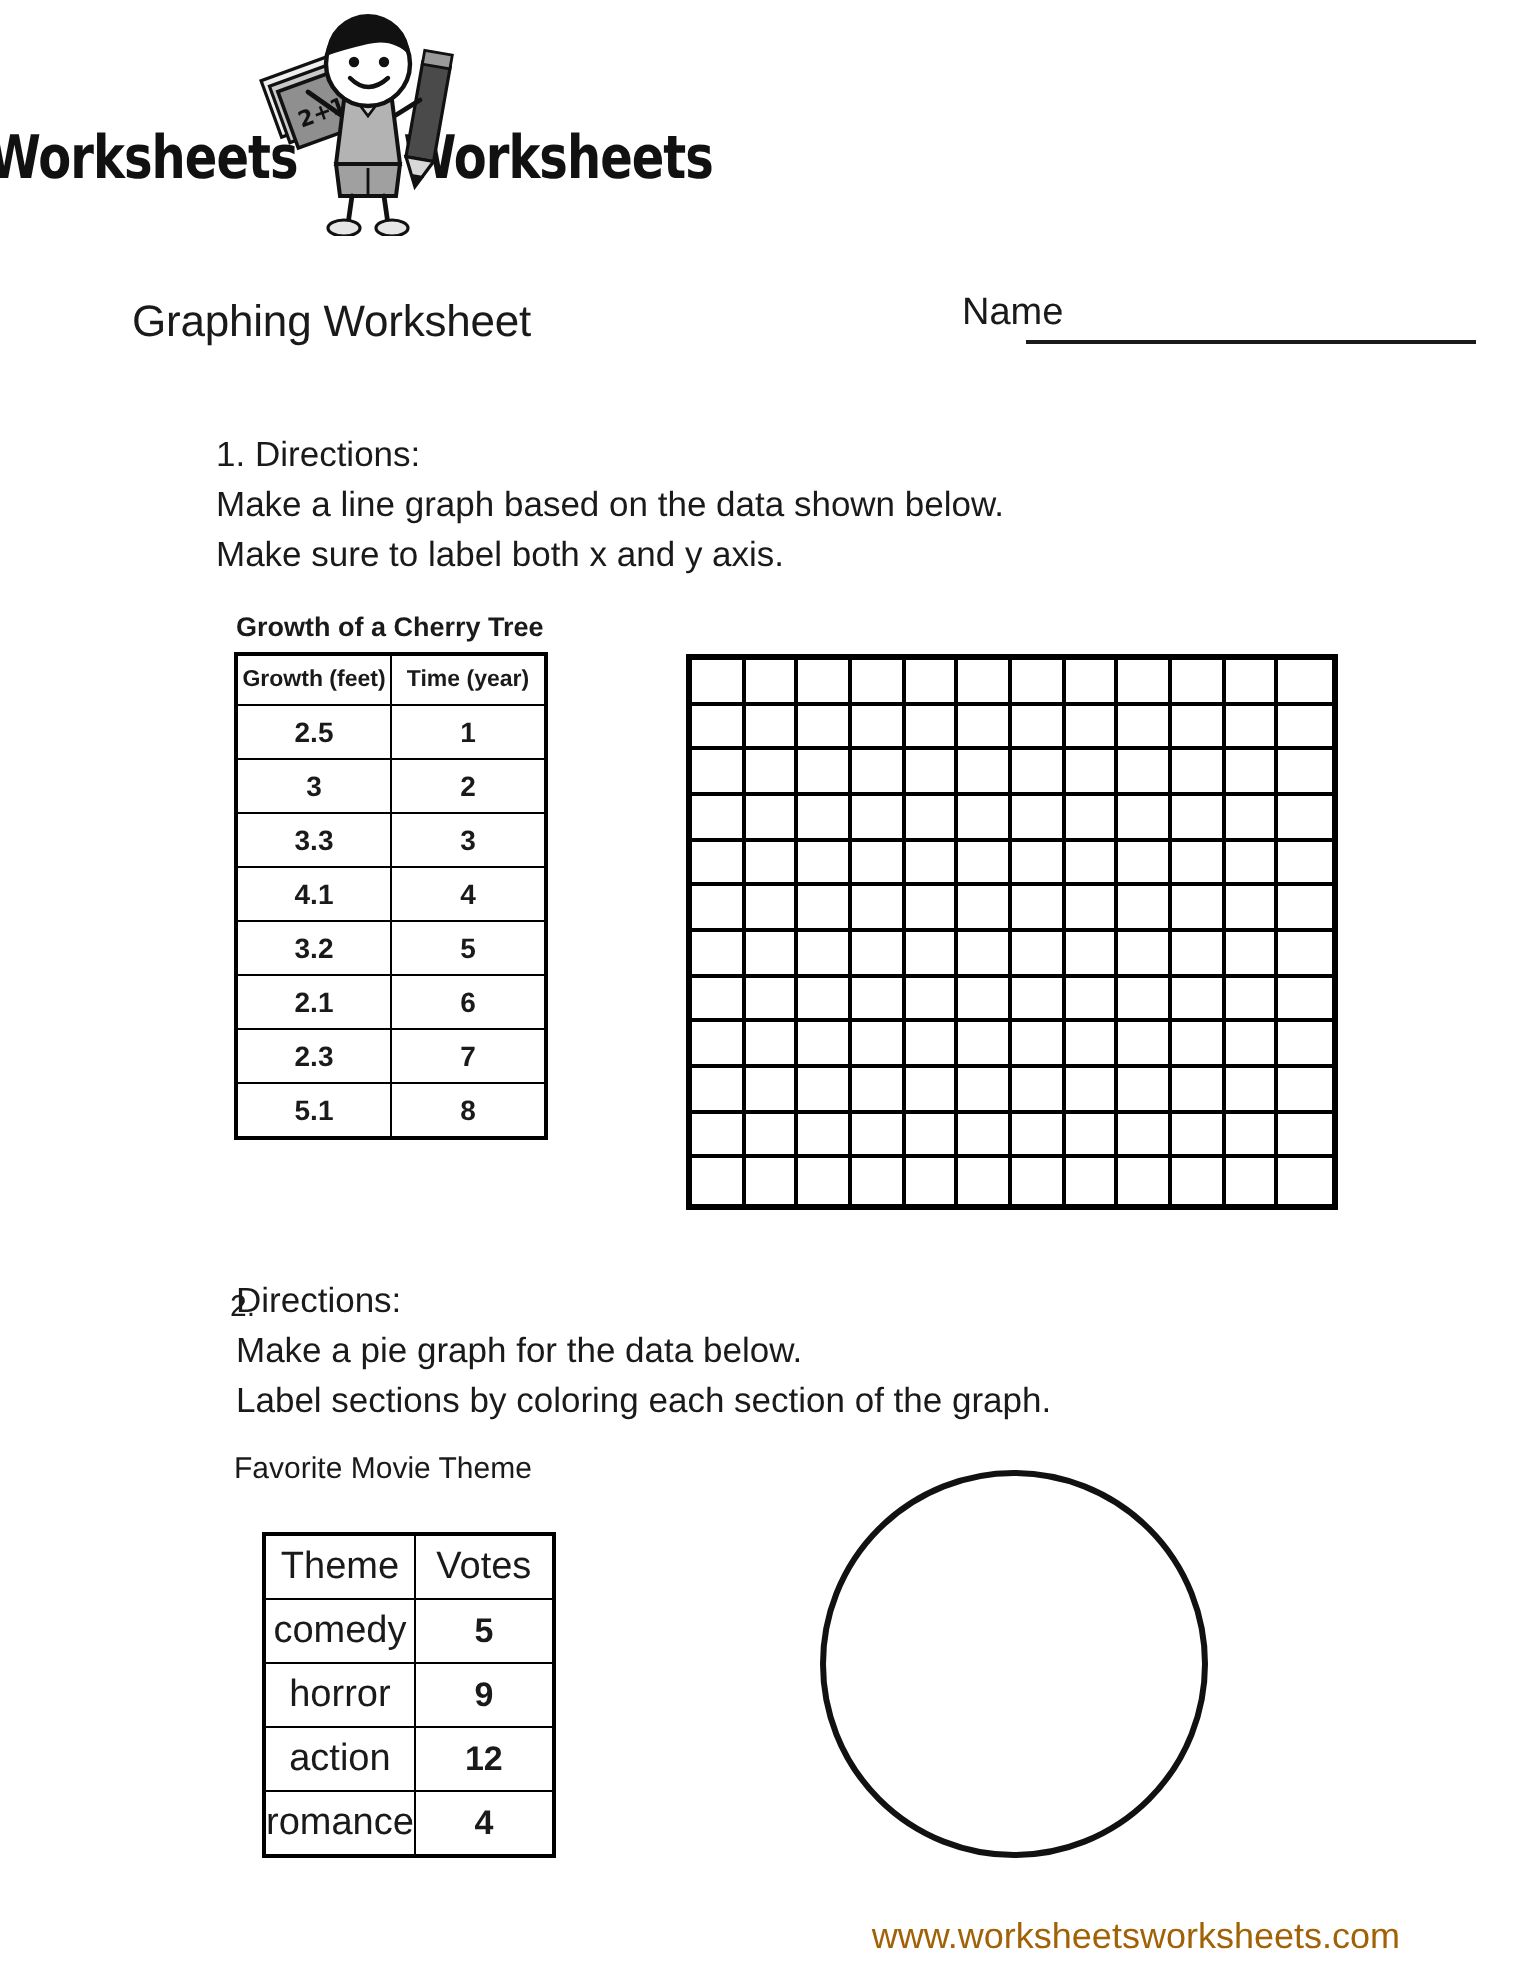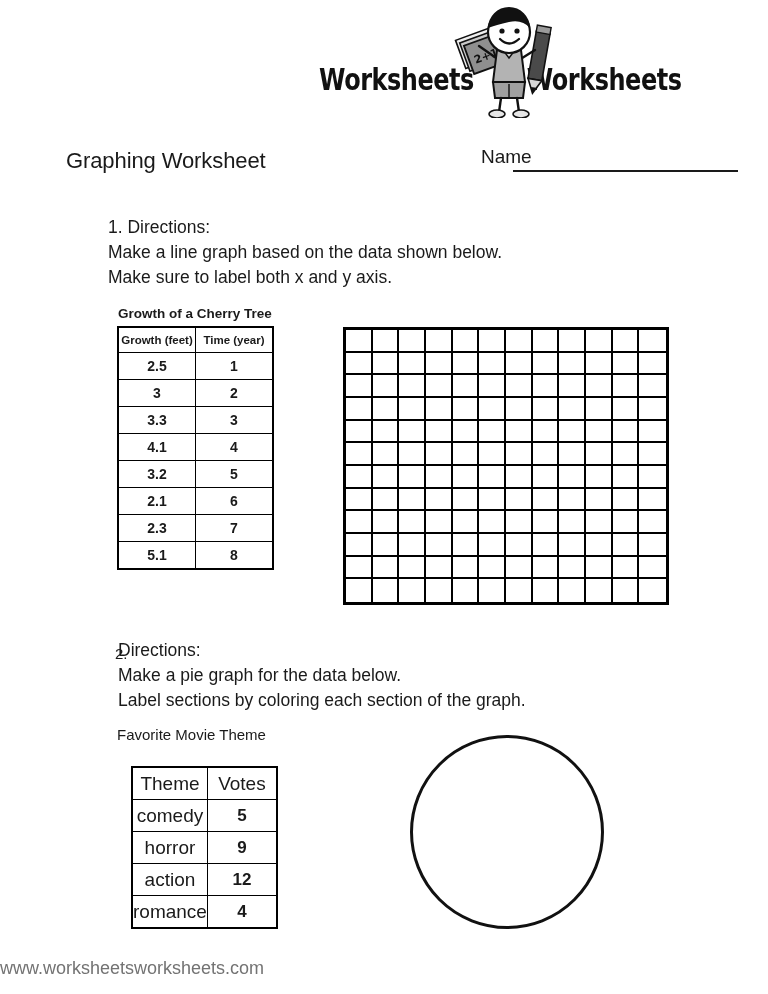--- a/index.html
+++ b/index.html
@@ -18,21 +18,21 @@
 
   
   .logo-wrap {
     position: absolute;
     left: 0;
     top: 6px;
     width: 675px;
     height: 112px;
     display: flex;
     align-items: center;
-    justify-content: flex-end;
+    justify-content: flex-start;
   }
   .logo-inner {
     position: relative;
     width: 350px;
     height: 112px;
   }
   .logo-word {
     position: absolute;
     top: 56px;
     font-family: "DejaVu Sans", sans-serif;
@@ -198,24 +198,24 @@
     border-radius: 50%;
     background: #ffffff;
   }
 
   
   .footer-url {
     position: absolute;
     left: 0;
     top: 958px;
     width: 700px;
-    text-align: left;
+    text-align: right;
     font-size: 18px;
     font-weight: 400;
-    color: #737373;
+    color: #a16207;
   }
 </style>
 </head>
 <body>
 
 <div class="logo-wrap">
   <div class="logo-inner">
     <div class="logo-word left">Worksheets</div>
     <div class="logo-word right">Worksheets</div>
 

